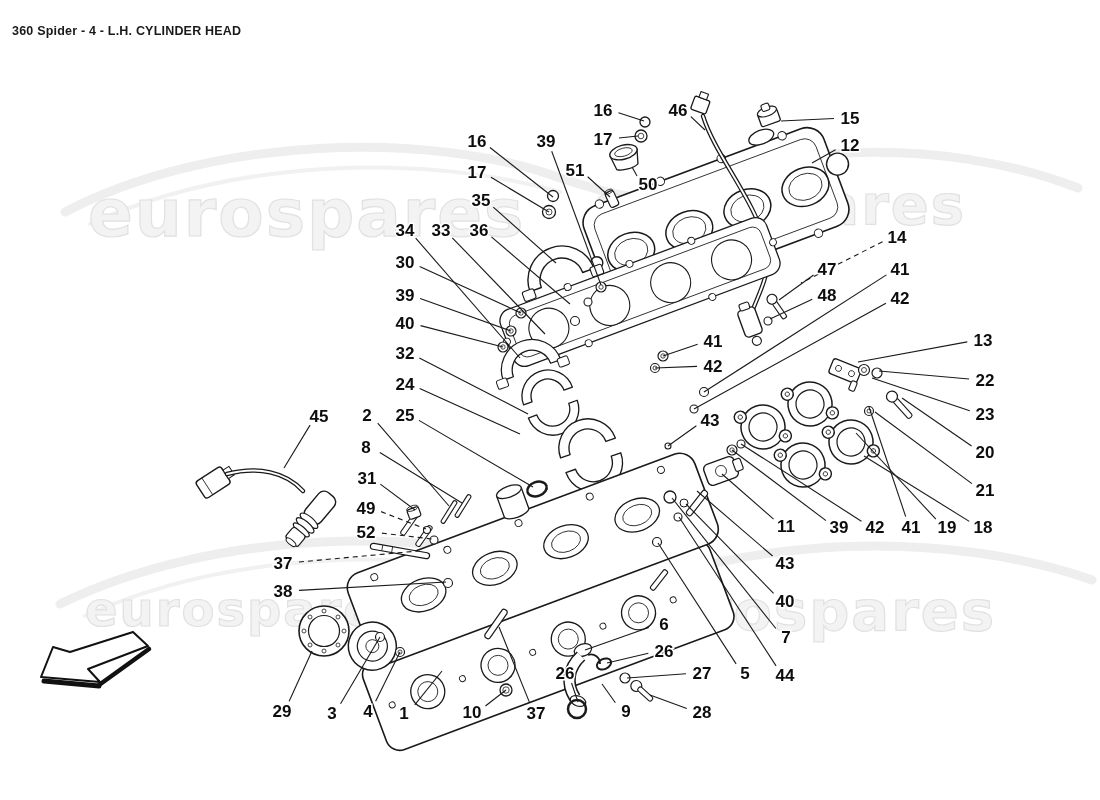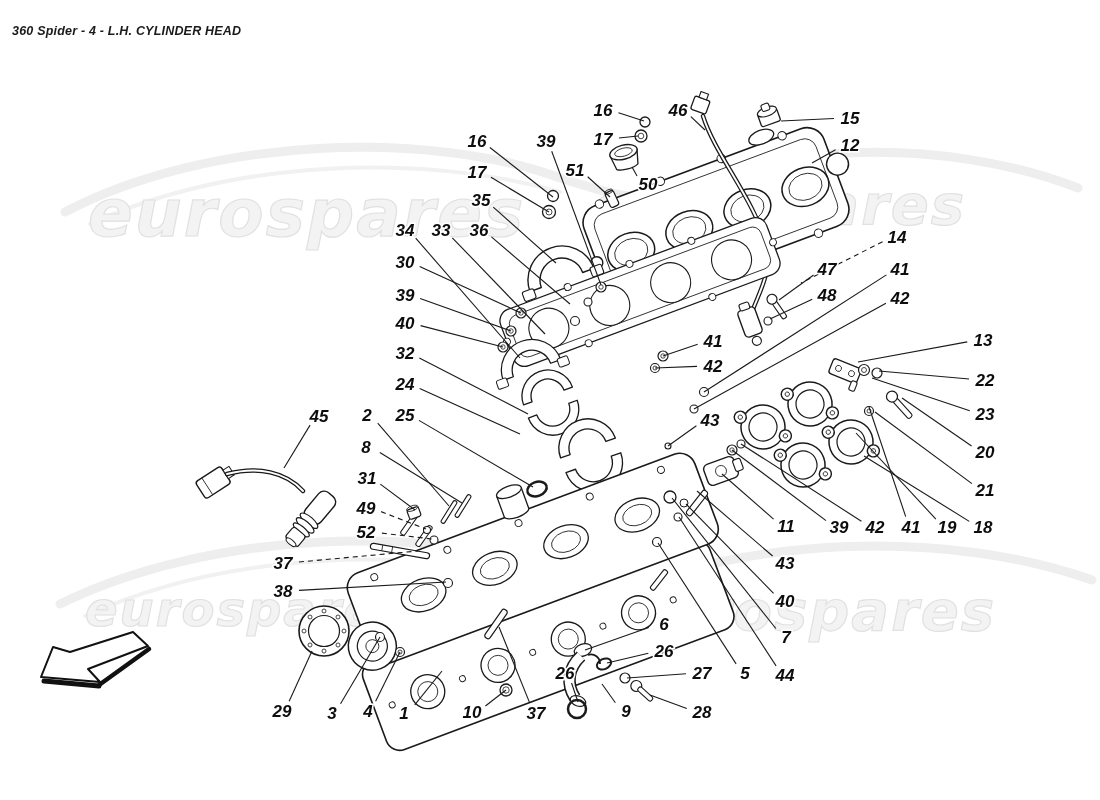--- a/index.html
+++ b/index.html
@@ -1,17 +1,17 @@
 <!DOCTYPE html>
 <html><head>
 <meta charset="utf-8">
 <style>
   html,body{margin:0;padding:0;background:#fff;}
   .stage{position:relative;width:1100px;height:800px;background:#ffffff;overflow:hidden;
-         font-family:"Liberation Sans",sans-serif;font-style:italic;}
+         font-family:"Liberation Sans",sans-serif;}
   .page-title{position:absolute;left:12px;top:24px;font-weight:bold;font-size:12.5px;
               color:#1a1a1a;letter-spacing:.2px;white-space:nowrap;}
   svg{position:absolute;left:0;top:0;}
   .ln{fill:#ffffff;stroke:#1a1a1a;stroke-width:1.4;stroke-linejoin:round;}
   .ln2{fill:none;stroke:#1a1a1a;stroke-width:.8;}
   .lnh{fill:none;stroke:#1a1a1a;stroke-width:1.2;}
   .wire{fill:none;stroke:#1a1a1a;stroke-width:4.4;stroke-linecap:round;}
   .wirecore{fill:none;stroke:#ffffff;stroke-width:1.9;stroke-linecap:round;}
   .tube{fill:none;stroke:#1a1a1a;stroke-width:12.5;stroke-linecap:butt;}
   .tubecore{fill:none;stroke:#ffffff;stroke-width:9.5;stroke-linecap:butt;}

